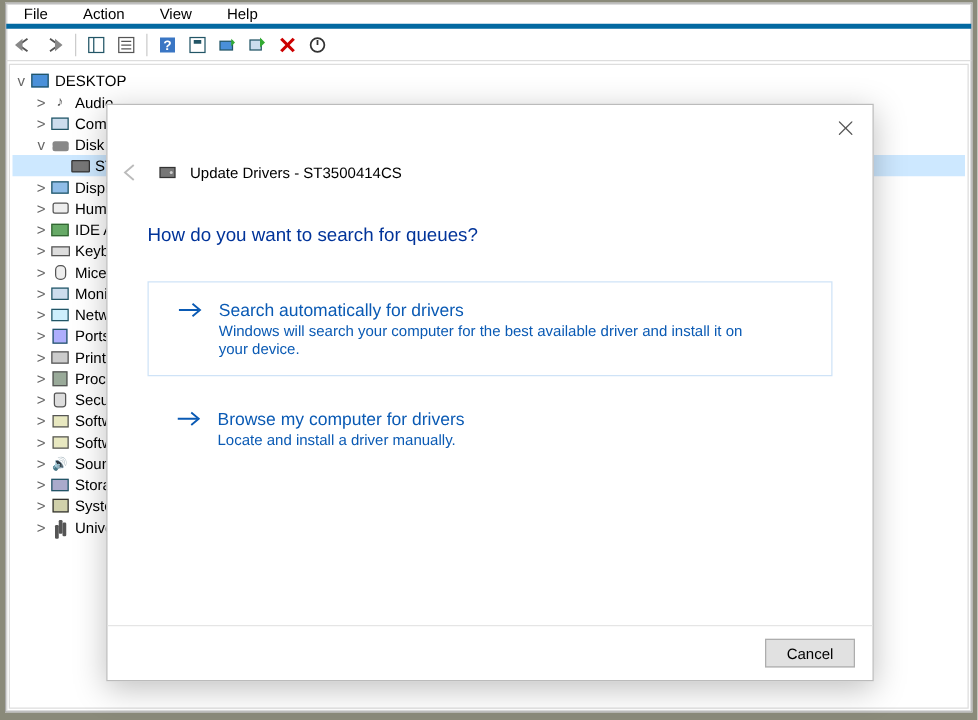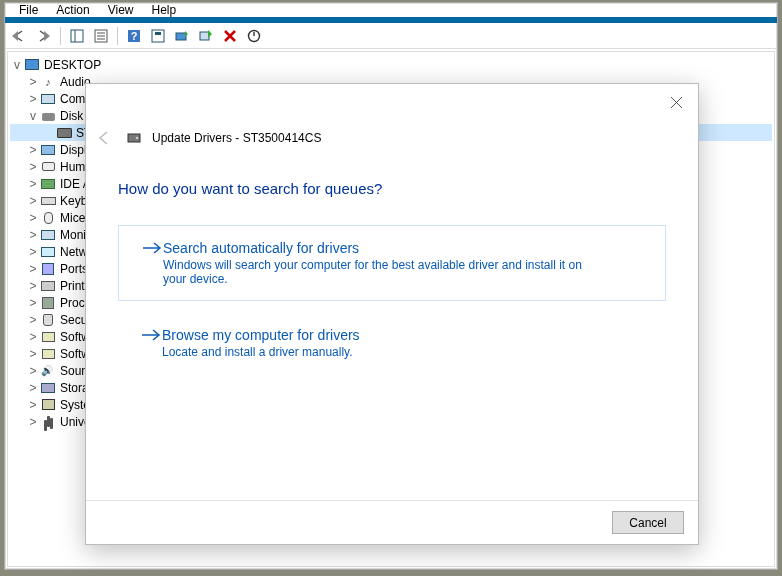--- a/index.html
+++ b/index.html
@@ -9,21 +9,21 @@
     background:#ffffff; border:1px solid #aaa; box-shadow:0 0 0 1px #ddd inset;
     display:flex; flex-direction:column;
   }
   .titlebar {
     height:30px; display:flex; align-items:center; padding:0 2px 0 8px;
     border-bottom:1px solid #e5e5e5;
   }
   .titlebar-icon { width:16px; height:16px; margin-right:6px; display:flex; align-items:center; justify-content:center;}
   .title-text { flex:1; font-size:12px; color:#333; }
   .win-btn { width:45px; height:28px; display:flex; align-items:center; justify-content:center; color:#555;}
-  .menubar { height:20px; display:flex; align-items:center; gap:2px; padding:0 6px; border-bottom:6px solid #0369a1;}
+  .menubar { height:20px; display:flex; align-items:center; gap:12px; padding:0 6px; border-bottom:4px solid #0369a1;}
   .menu-item { padding:1px 8px; font-size:12px; color:#000;}
   .toolbar { height:26px; display:flex; align-items:center; gap:2px; padding:0 4px; border-bottom:1px solid #ddd;}
   .tb-sep { width:1px; height:18px; background:#ccc; margin:0 3px;}
   .tb-btn { width:22px; height:22px; display:flex; align-items:center; justify-content:center;}
   .body-area { flex:1; display:flex; padding:2px; overflow:hidden;}
   .tree { flex:1; border:1px solid #ddd; padding:4px 2px; overflow:hidden; background:#fff;}
   .tree-row { display:flex; align-items:center; height:17px; font-size:12px; color:#000; white-space:nowrap;}
   .tw { width:14px; text-align:center; font-size:12px; color:#666;}
   .tree-icon { width:16px; height:14px; margin-right:4px; display:flex; align-items:center; justify-content:center; flex-shrink:0;}
   .tree-label { overflow:hidden; text-overflow:clip;}
@@ -58,21 +58,21 @@
   }
   .dlg-header { height:36px; display:flex; align-items:center; padding:0 8px;}
   .dlg-close { margin-left:auto; width:28px; height:28px; display:flex; align-items:center; justify-content:center; color:#555;}
   .dlg-title-row { display:flex; align-items:center; padding:6px 14px 6px 6px; gap:10px;}
   .back-btn{width:24px;height:24px;display:flex;align-items:center;justify-content:center;color:#999;border-radius:2px;}
   .dlg-icon{width:16px;height:16px;display:flex;align-items:center;justify-content:center;}
   .dlg-title{font-size:12px; color:#000;}
   .dlg-body{flex:1; padding:14px 32px 0 32px;}
   .dlg-heading{font-size:15px; color:#003399; margin:10px 0 28px 0;}
   .opt-box{border:1px solid #cfe3f7; padding:14px 16px 14px 24px; margin-bottom:26px;}
-  .opt-row{display:flex; }
+  .opt-row{display:flex; gap:12px;}
   .opt-arrow{color:#0a5ab4; font-size:18px; line-height:18px; flex-shrink:0;}
   .opt-title{color:#0a5ab4; font-size:14px; margin-bottom:2px;}
   .opt-desc{color:#0a5ab4; font-size:12px; max-width:440px;}
   .opt-plain{padding:0 16px 0 24px;margin-top:16px;}
   .dlg-footer{height:44px;border-top:1px solid #e5e5e5;display:flex;align-items:center;justify-content:flex-end;padding:0 14px;}
   .btn{min-width:72px;height:23px;border:1px solid #adadad;background:#e1e1e1;font-size:12px;display:flex;align-items:center;justify-content:center;}
   svg{display:block;}
 </style>
 </head>
 <body>

